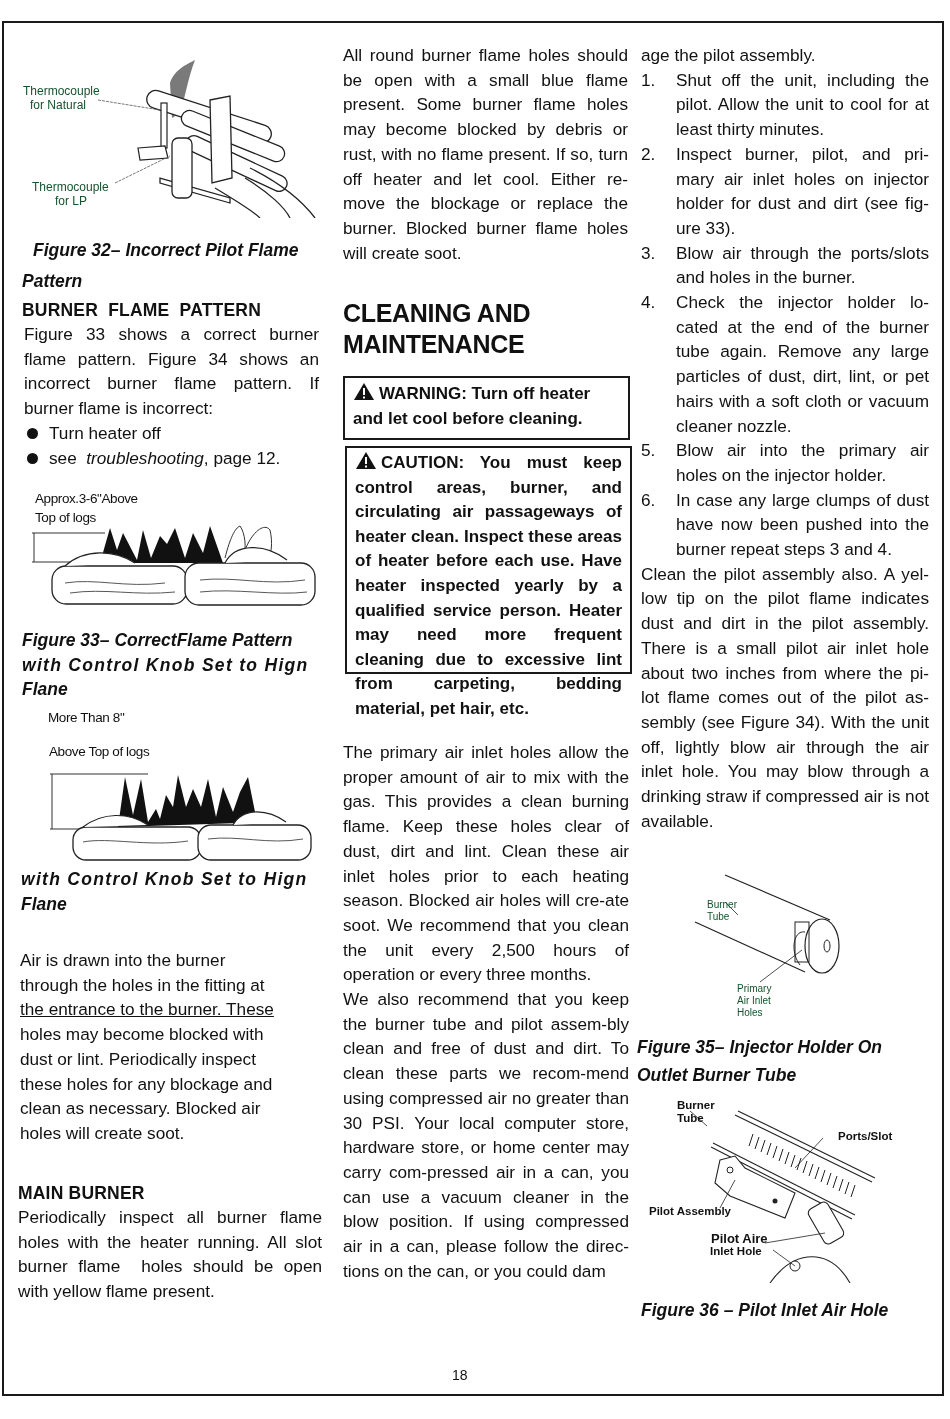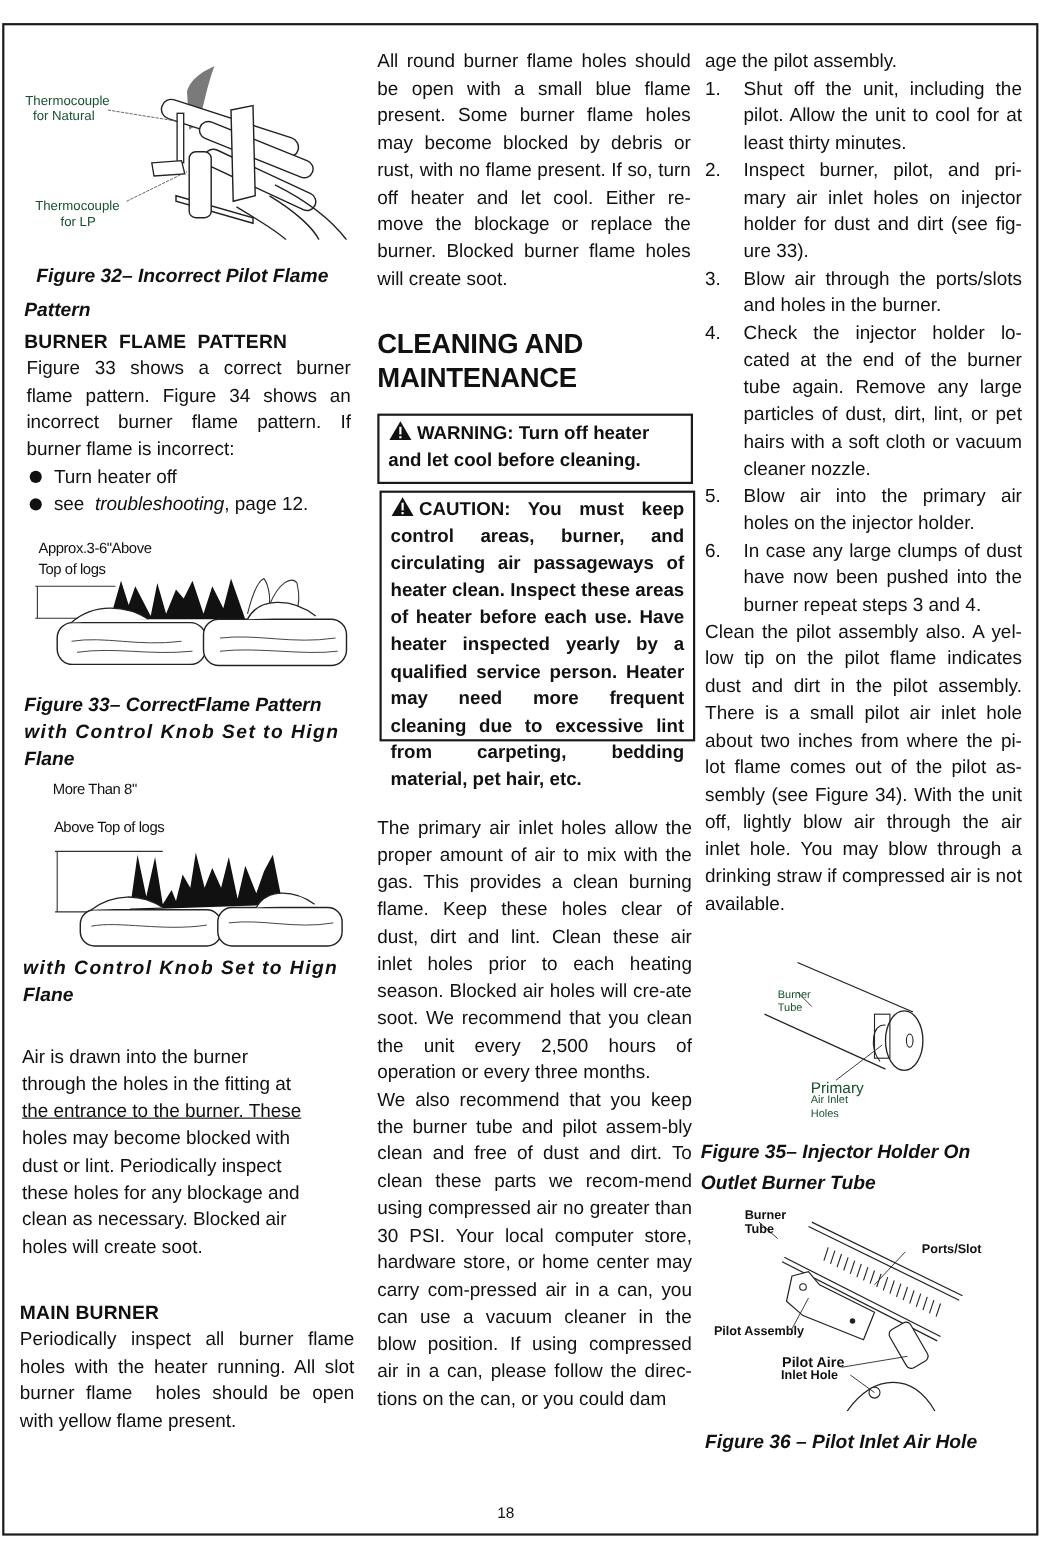--- a/index.html
+++ b/index.html
@@ -180,21 +180,21 @@
     <line x1="5" y1="52" x2="115" y2="102" stroke="#222" stroke-width="1.2"></line>
     <ellipse cx="132" cy="76" rx="17" ry="27" fill="#fff" stroke="#222" stroke-width="1.2"></ellipse>
     <ellipse cx="137" cy="76" rx="3" ry="6" fill="#fff" stroke="#222" stroke-width="1"></ellipse>
     <path d="M115 62 C103 60 100 82 110 95" fill="none" stroke="#222" stroke-width="1"></path>
     <rect x="105" y="52" width="14" height="40" fill="none" stroke="#222" stroke-width="1"></rect>
     <line x1="35" y1="32" x2="48" y2="45" stroke="#222" stroke-width="0.8"></line>
     <line x1="70" y1="112" x2="112" y2="80" stroke="#222" stroke-width="0.8"></line>
   </svg>
   <div class="abs lbl" style="left:17px;top:29px;font-size:10px;line-height:12px;">Burner</div>
   <div class="abs lbl" style="left:17px;top:41px;font-size:10px;line-height:12px;">Tube</div>
-  <div class="abs lbl" style="left:47px;top:113px;font-size:14px;line-height:12px;">Primary</div>
+  <div class="abs lbl" style="left:47px;top:113px;font-size:10px;line-height:12px;">Primary</div>
   <div class="abs lbl" style="left:47px;top:125px;font-size:10px;line-height:12px;">Air Inlet</div>
   <div class="abs lbl" style="left:47px;top:137px;font-size:10px;line-height:12px;">Holes</div>
 </div>
 
 <div class="abs" style="left:637px;top:1033px;width:300px;">
   <p class="cap" style="line-height:28px;">Figure 35– Injector Holder On</p>
   <p class="cap" style="line-height:28px;font-style:italic;">Outlet Burner Tube</p>
 </div>
 
 <div class="abs" style="left:645px;top:1098px;width:270px;height:185px;">

